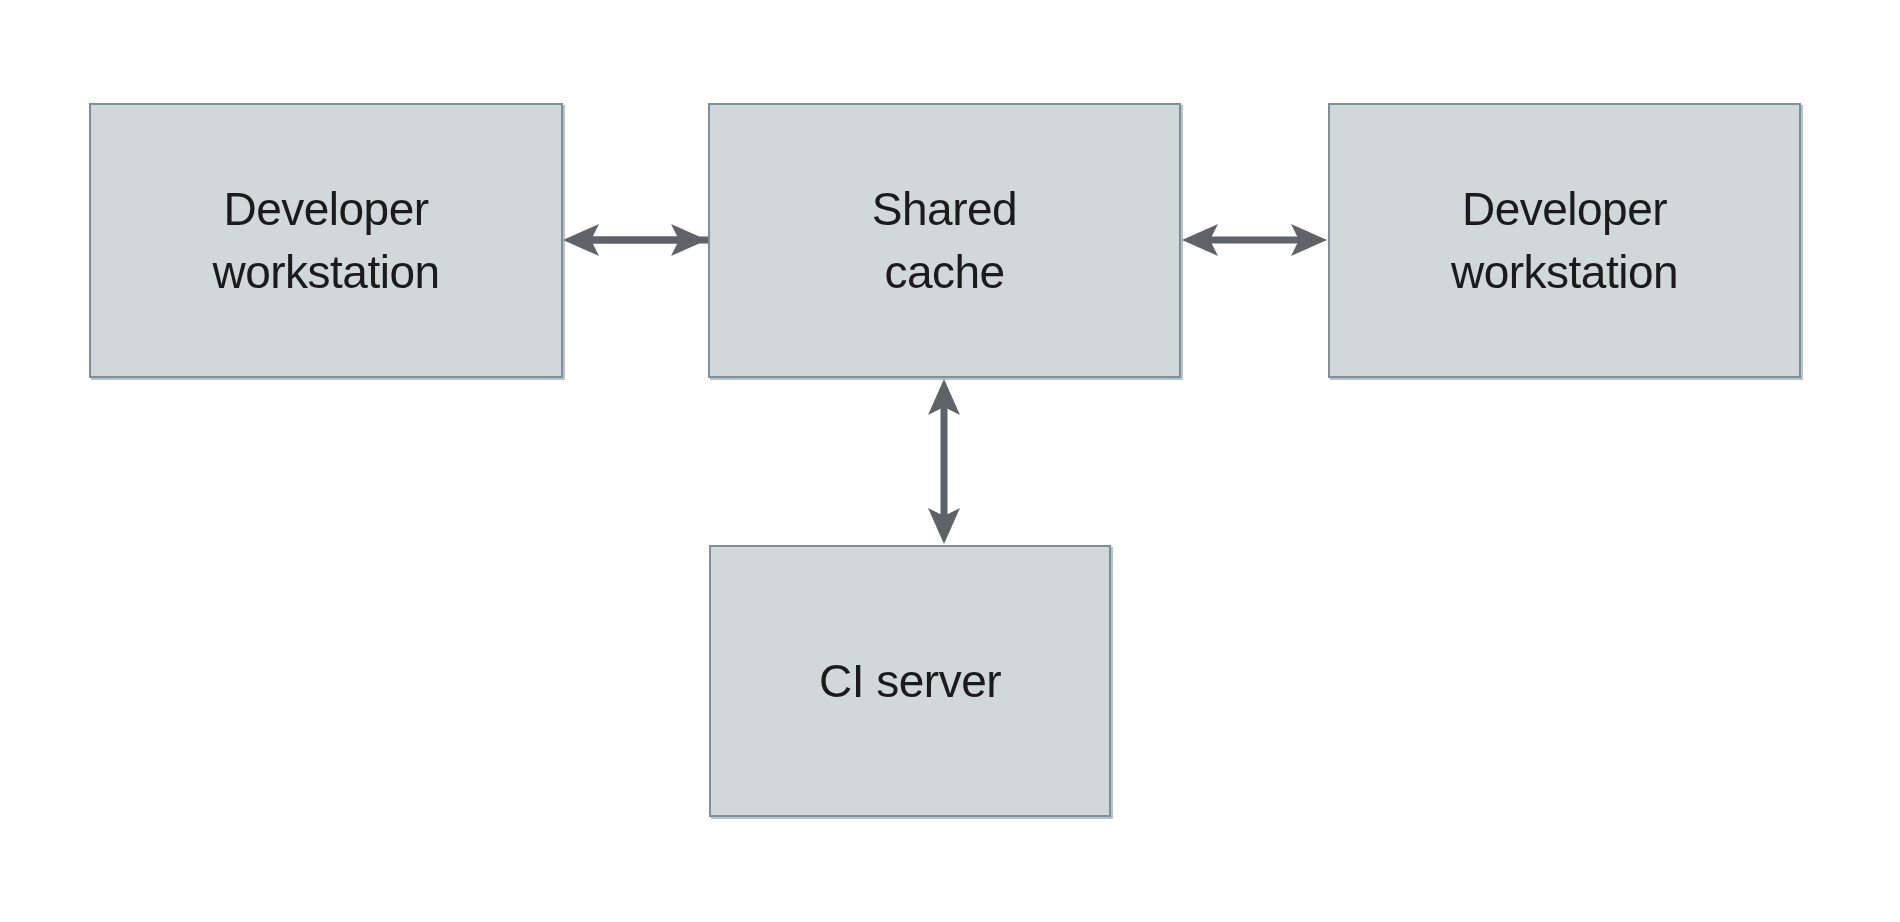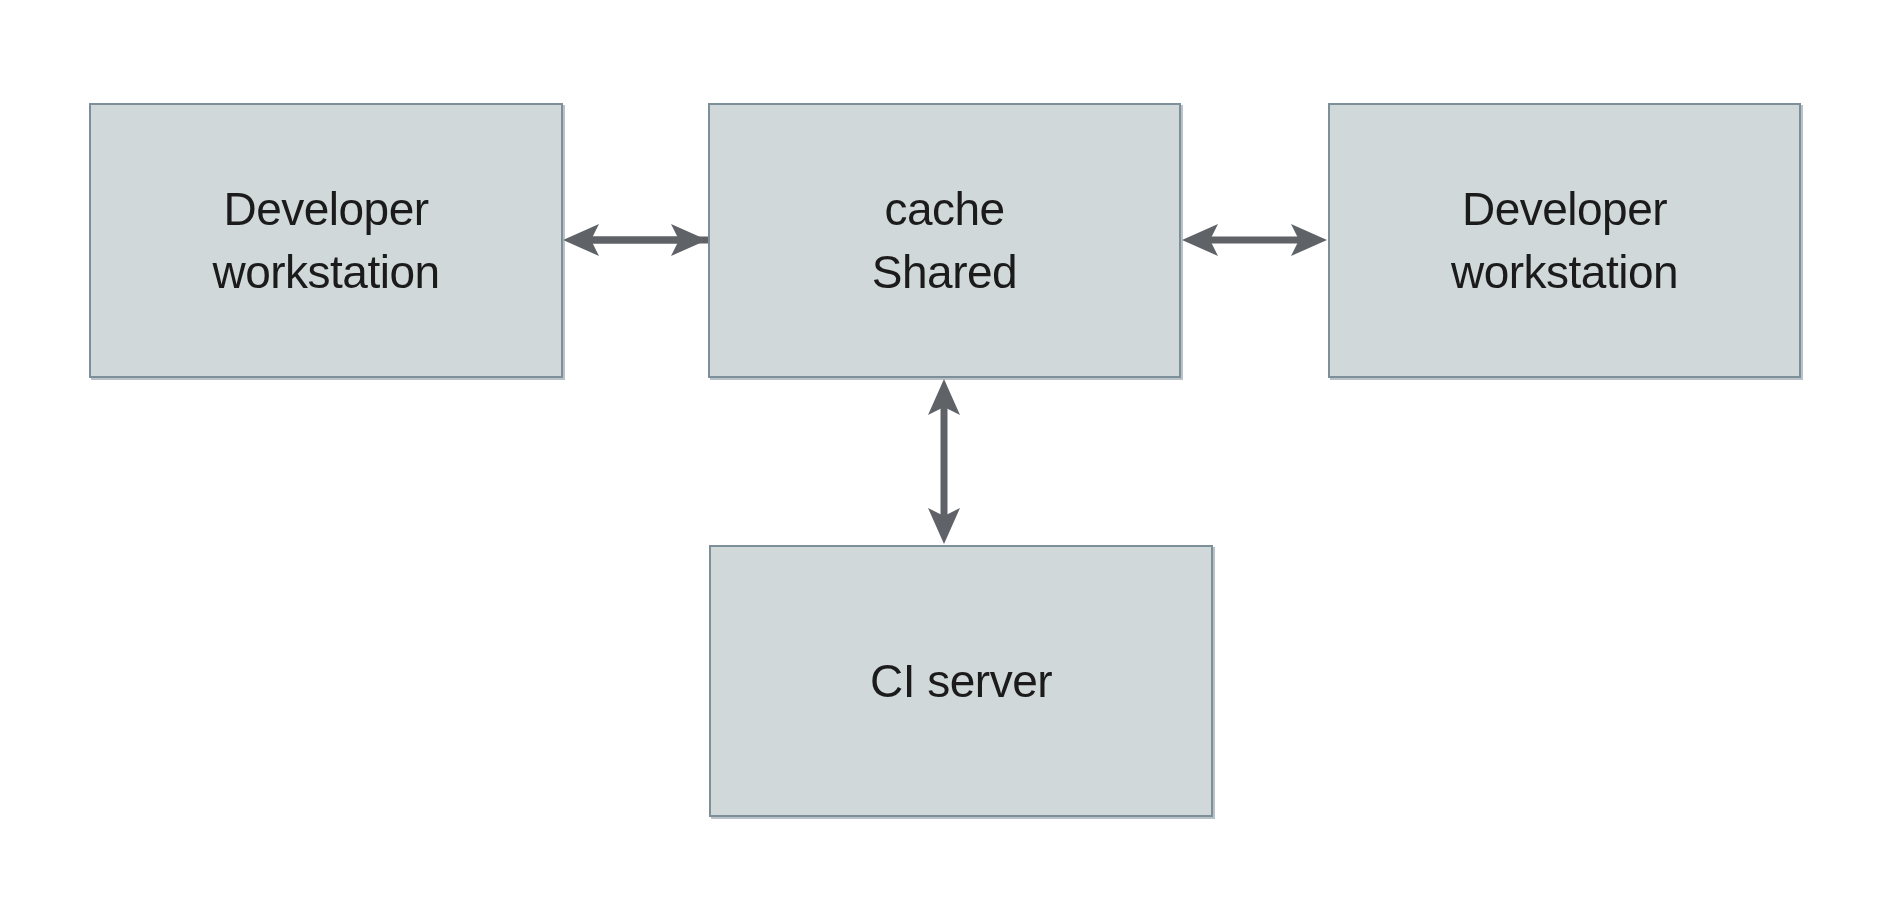--- a/index.html
+++ b/index.html
@@ -34,21 +34,21 @@
     font-size: 46px;
     line-height: 1.36;
     letter-spacing: -0.5px;
   }
   .node .line {
     white-space: nowrap;
   }
   #node-dev-left   { left: 89px;   top: 103px; width: 474px; height: 275px; }
   #node-cache      { left: 708px;  top: 103px; width: 473px; height: 275px; }
   #node-dev-right  { left: 1328px; top: 103px; width: 473px; height: 275px; }
-  #node-ci         { left: 709px;  top: 545px; width: 504px; height: 272px; }
+  #node-ci         { left: 709px;  top: 545px; width: 402px; height: 272px; }
   svg.arrow-layer {
     position: absolute;
     left: 0;
     top: 0;
     width: 1900px;
     height: 922px;
     pointer-events: none;
   }
 </style>
 </head>
@@ -77,22 +77,22 @@
       <polygon points="944,544 928,508 944,516 960,508"></polygon>
     </g>
   </svg>
 
   <div class="node" id="node-dev-left">
     <div class="line">Developer</div>
     <div class="line">workstation</div>
   </div>
 
   <div class="node" id="node-cache">
+    <div class="line">Shared</div>
     <div class="line">cache</div>
-    <div class="line">Shared</div>
   </div>
 
   <div class="node" id="node-dev-right">
     <div class="line">Developer</div>
     <div class="line">workstation</div>
   </div>
 
   <div class="node" id="node-ci">
     <div class="line">CI server</div>
   </div>

